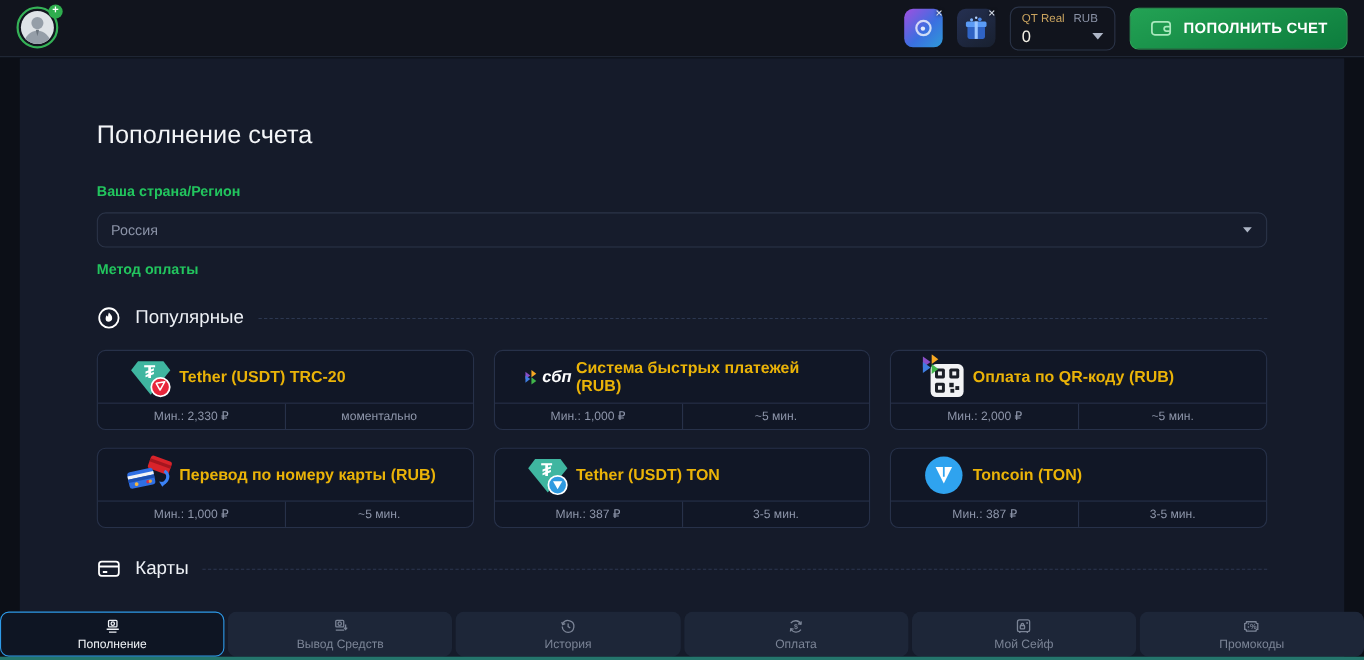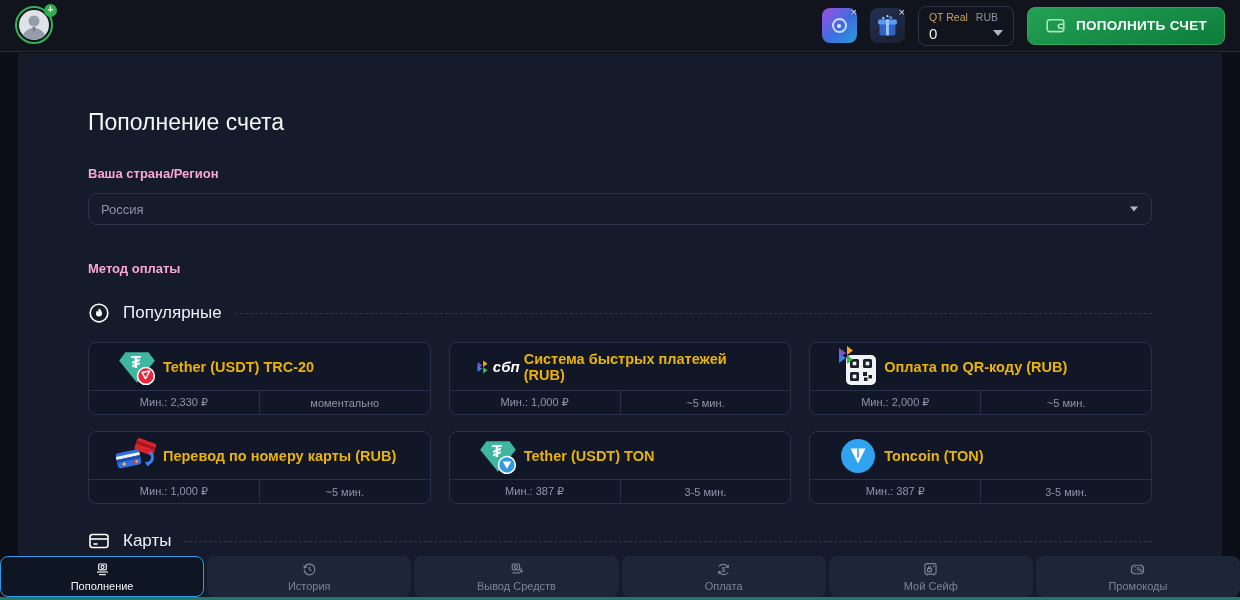--- a/index.html
+++ b/index.html
@@ -57,24 +57,24 @@
     display:flex; align-items:center; gap:10px;
     color:#fff; font-size:13.5px; font-weight:bold; letter-spacing:.3px;
   }
 
   
   .panel {
     position:absolute; top:53px; left:18px; right:18px; bottom:0;
     background:#151b2a; padding:56px 70px 0;
   }
   .page-title { font-size:23px; font-weight:400; color:#f3f5f8; margin-bottom:30px; }
-  .field-label { font-size:13px; font-weight:bold; color:#f9a8d4; margin-bottom:12px; }
+  .field-label { font-size:13px; font-weight:bold; color:#22c55e; margin-bottom:12px; }
   .input-box {
     height:32px; border:1px solid #2b3448; border-radius:8px; background:#161c2c;
-    display:flex; align-items:center; padding:0 12px; margin-bottom:36px; cursor:pointer;
+    display:flex; align-items:center; padding:0 12px; margin-bottom:12px; cursor:pointer;
   }
   .input-text { flex:1; font-size:13px; color:#8b93a7; background:transparent; border:none; outline:none;
     font-family:"Liberation Sans","DejaVu Sans",sans-serif; }
   .input-text::placeholder { color:#8b93a7; }
 
   .section-head { display:flex; align-items:center; gap:13px; margin:26px 0 18px;text-align:right; }
   .section-title { font-size:17px; font-weight:500; color:#eef1f6; white-space:nowrap; }
   .section-dash { flex:1; border-top:1px dashed #2c3750; }
 
   
@@ -337,40 +337,40 @@
       <rect x="5.5" y="3.5" width="9" height="7" rx="1"></rect>
       <circle cx="10" cy="7" r="1.8"></circle>
       <path d="M3.5 13h13"></path>
       <path d="M6 16h8"></path>
     </svg>
     <span class="nav-label">Пополнение</span>
   </div>
 
   <div class="nav-tab">
     <svg viewBox="0 0 20 20" width="17" height="17" fill="none" stroke="currentColor" stroke-width="1.4">
-      <path d="M4.2 7.2A6.3 6.3 0 1110 16.3 6.3 6.3 0 013.7 10"></path>
-      <path d="M3.2 5.2l.9 2.8 2.8-.9"></path>
-      <path d="M10 6.8v3.4l2.3 1.4"></path>
-    </svg>
-    <span class="nav-label">История</span>
-  </div>
-
-  <div class="nav-tab">
-    <svg viewBox="0 0 20 20" width="17" height="17" fill="none" stroke="currentColor" stroke-width="1.4">
       <rect x="5" y="3.5" width="8.5" height="7" rx="1"></rect>
       <circle cx="9.2" cy="7" r="1.8"></circle>
       <path d="M15.5 8v5"></path>
       <path d="M13.8 11.3l1.7 1.9 1.7-1.9"></path>
       <path d="M5 14h9"></path>
     </svg>
     <span class="nav-label">Вывод Средств</span>
   </div>
 
   <div class="nav-tab">
     <svg viewBox="0 0 20 20" width="17" height="17" fill="none" stroke="currentColor" stroke-width="1.4">
+      <path d="M4.2 7.2A6.3 6.3 0 1110 16.3 6.3 6.3 0 013.7 10"></path>
+      <path d="M3.2 5.2l.9 2.8 2.8-.9"></path>
+      <path d="M10 6.8v3.4l2.3 1.4"></path>
+    </svg>
+    <span class="nav-label">История</span>
+  </div>
+
+  <div class="nav-tab">
+    <svg viewBox="0 0 20 20" width="17" height="17" fill="none" stroke="currentColor" stroke-width="1.4">
       <path d="M4.6 6.5a6.3 6.3 0 0110.8 1"></path>
       <path d="M15.4 13.5a6.3 6.3 0 01-10.8-1"></path>
       <path d="M15.8 4.6l-.4 3-3-.5"></path>
       <path d="M4.2 15.4l.4-3 3 .5"></path>
       <text x="10" y="12.8" text-anchor="middle" font-size="7.5" font-weight="bold" fill="currentColor" stroke="none">$</text>
     </svg>
     <span class="nav-label">Оплата</span>
   </div>
 
   <div class="nav-tab">

